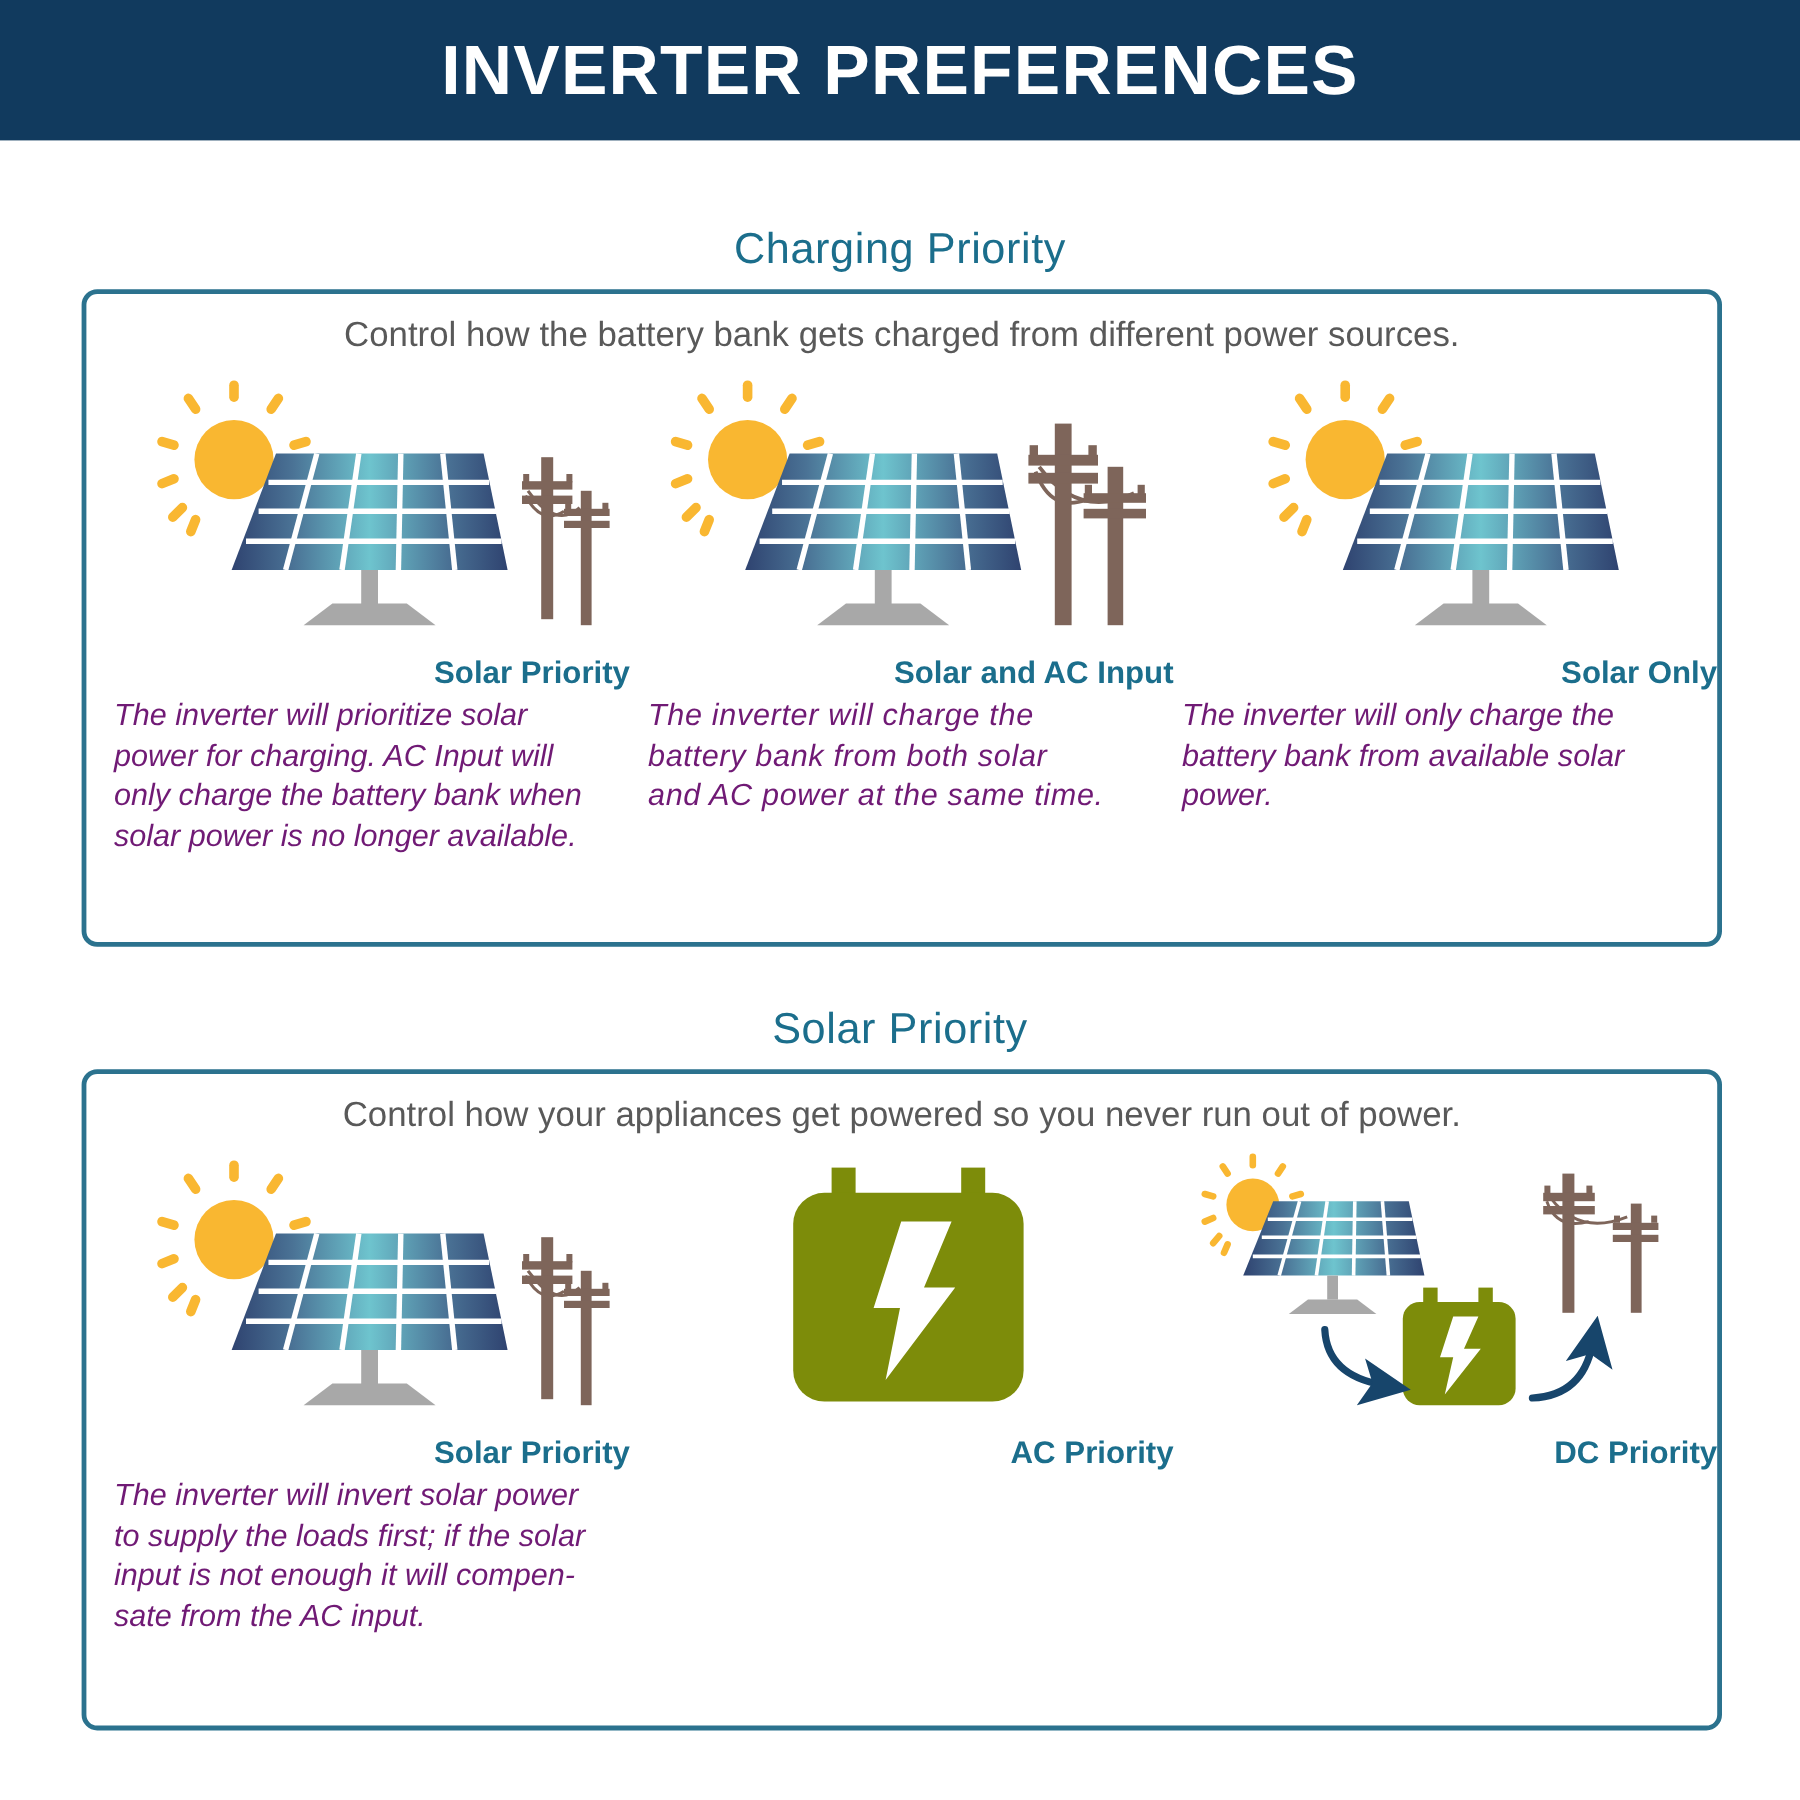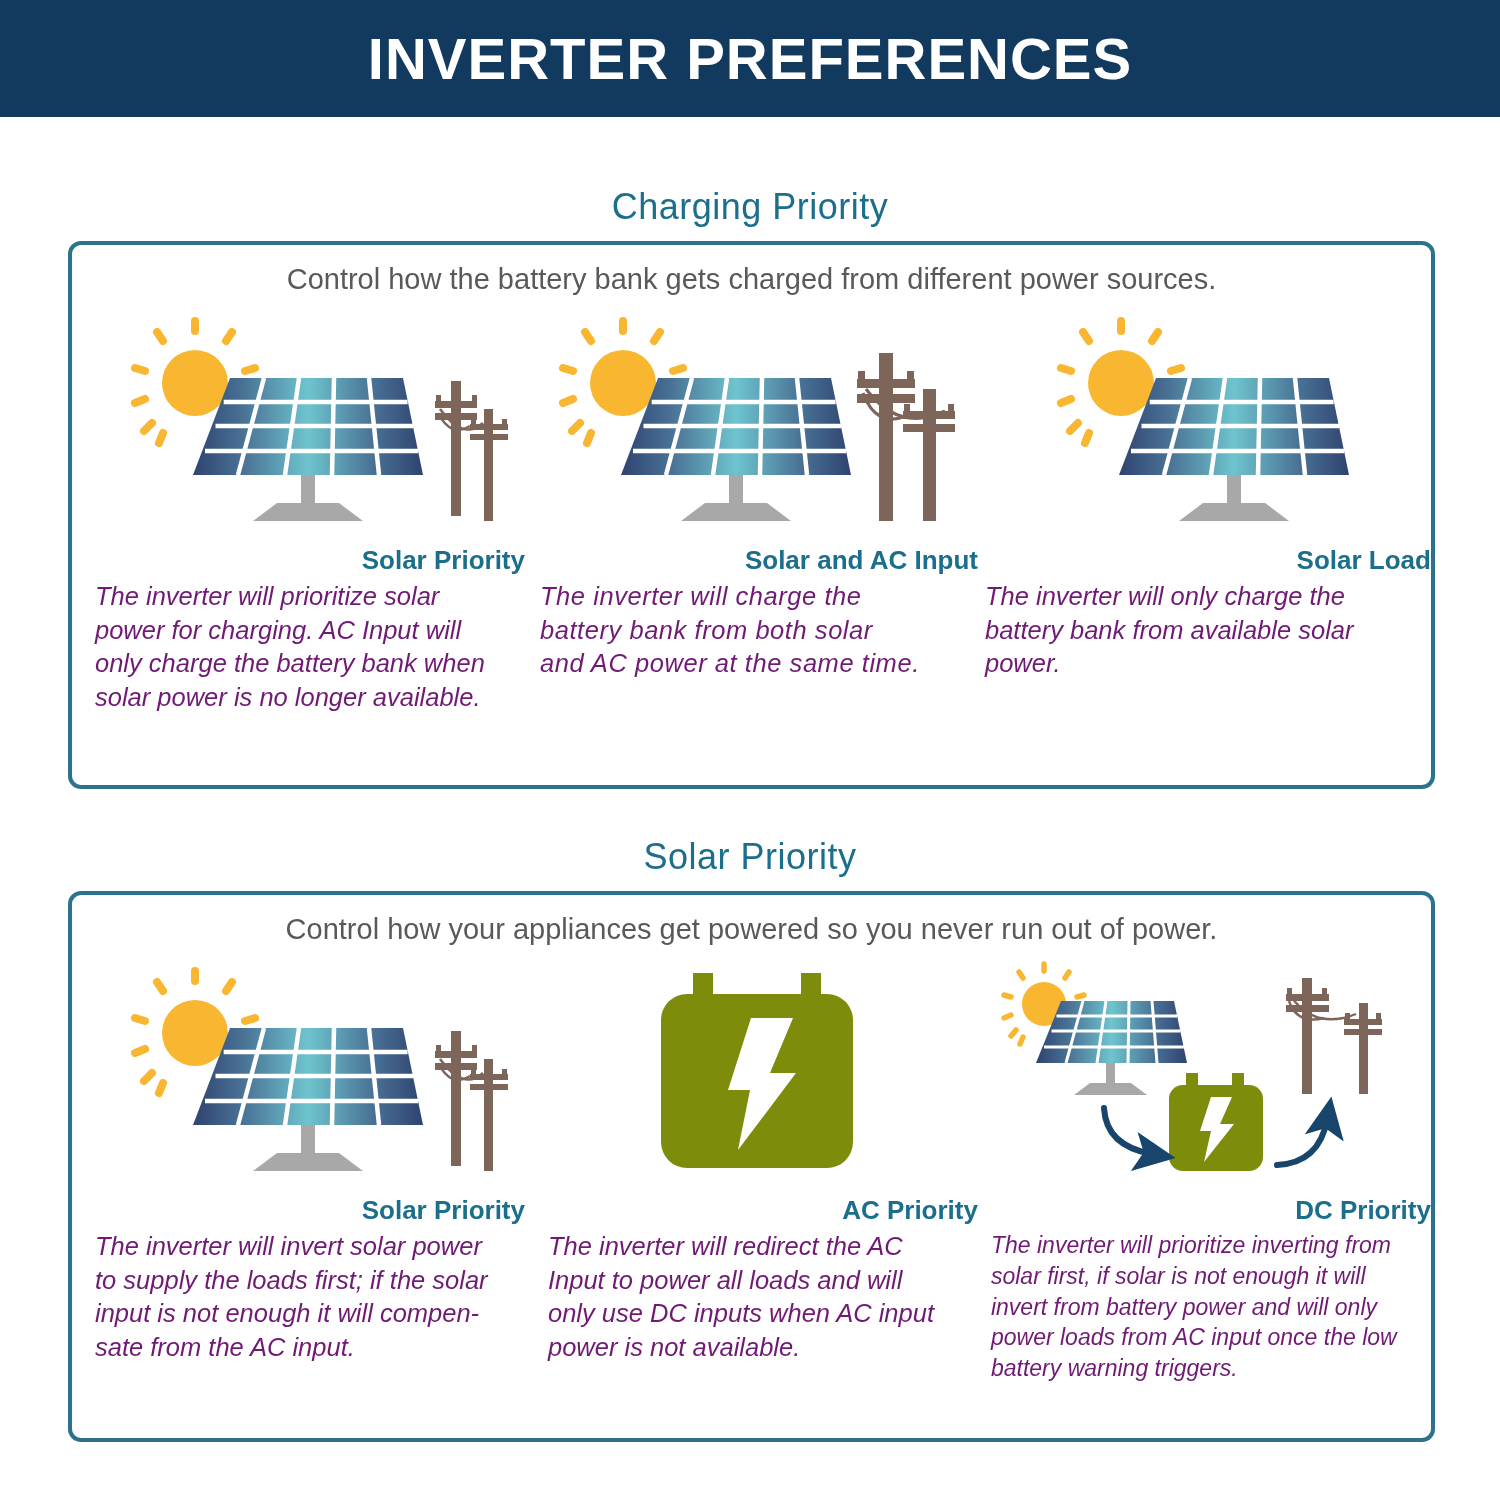--- a/index.html
+++ b/index.html
@@ -307,21 +307,21 @@
                 <line x1="151" y1="55" x2="125" y2="152"></line>
                 <line x1="186" y1="55" x2="172" y2="152"></line>
                 <line x1="221" y1="55" x2="219" y2="152"></line>
                 <line x1="256" y1="55" x2="266" y2="152"></line>
               </g>
             </g>
             <rect x="188" y="152" width="14" height="31" fill="#A8A8A8"></rect>
             <polygon points="140,198 250,198 226,180 164,180" fill="#A8A8A8"></polygon>
           </svg>
         </div>
-        <div class="col-title">Solar Load</div>
+        <div class="col-title">Solar Only</div>
         <div class="col-body">The inverter will only charge the
 battery bank from available solar
 power.</div>
       </div>
 
     </div>
   </div>
 
   <div class="section-heading" id="heading-load">Solar Priority</div>
 
@@ -398,24 +398,20 @@
           <svg width="230" height="205" viewBox="0 0 230 205" aria-hidden="true">
             <g>
               <rect x="47" y="5" width="20" height="26" fill="#7D8C0A"></rect>
               <rect x="155" y="5" width="20" height="26" fill="#7D8C0A"></rect>
               <rect x="15" y="26" width="192" height="174" rx="26" ry="26" fill="#7D8C0A"></rect>
             </g>
             <polygon points="105,50 147,50 124,105 150,105 92,182 104,122 82,122" fill="#ffffff"></polygon>
           </svg>
         </div>
         <div class="col-title">AC Priority</div>
-        <div class="col-body">The inverter will redirect the AC
-Input to power all loads and will
-only use DC inputs when AC input
-power is not available.</div>
       </div>
 
       <div class="col c3">
         <div class="art">
           <svg width="420" height="205" viewBox="0 0 420 205" aria-hidden="true">
             <defs>
               <linearGradient id="pg5" x1="0" y1="0" x2="1" y2="0">
                 <stop offset="0" stop-color="#2F4370"></stop>
                 <stop offset="0.22" stop-color="#4A7295"></stop>
                 <stop offset="0.5" stop-color="#6EC4CE"></stop>
@@ -476,23 +472,18 @@
               <rect x="228" y="105" width="12" height="14" fill="#7D8C0A"></rect>
               <rect x="165" y="117" width="94" height="86" rx="14" ry="14" fill="#7D8C0A"></rect>
               <polygon points="207,129 228,129 216,156 230,156 200,194 207,163 196,163" fill="#ffffff"></polygon>
             </g>
 
             <path d="M100 140 Q102 178 148 186" stroke="#17456B" stroke-width="6" fill="none" stroke-linecap="round" marker-end="url(#ah1)"></path>
             <path d="M273 197 Q315 195 323 152" stroke="#17456B" stroke-width="6" fill="none" stroke-linecap="round" marker-end="url(#ah1)"></path>
           </svg>
         </div>
         <div class="col-title">DC Priority</div>
-        <div class="col-body">The inverter will prioritize inverting from
-solar first, if solar is not enough it will
-invert from battery power and will only
-power loads from AC input once the low
-battery warning triggers.</div>
       </div>
 
     </div>
   </div>
 
 </div>
 
 </body></html>

